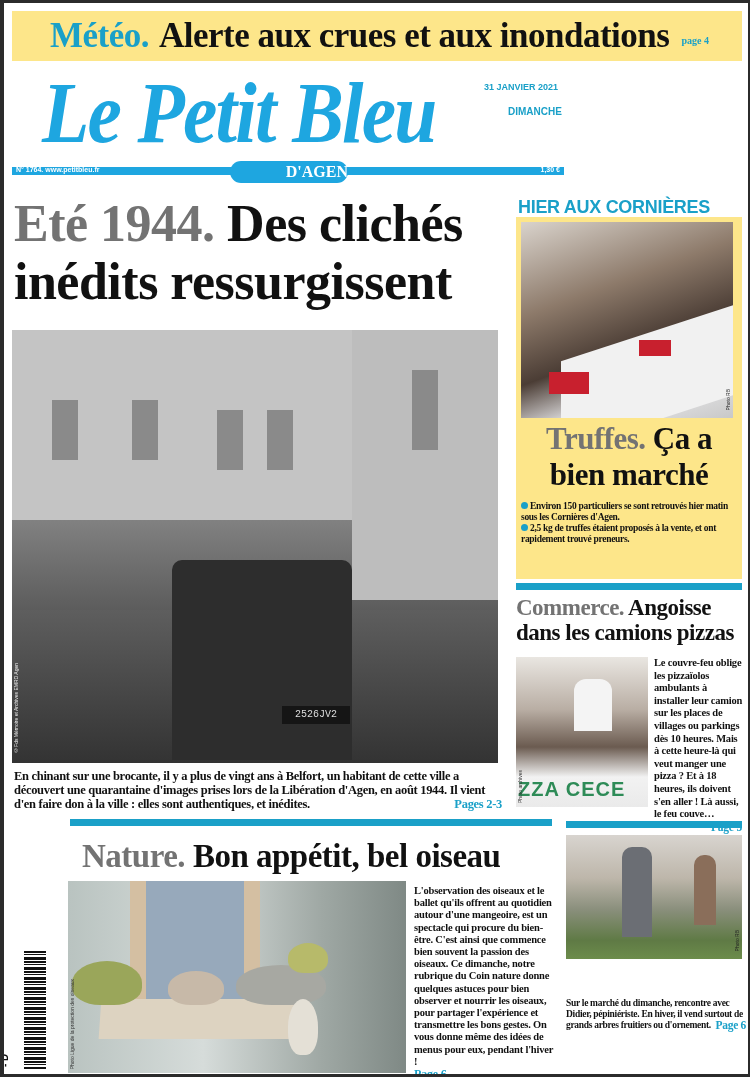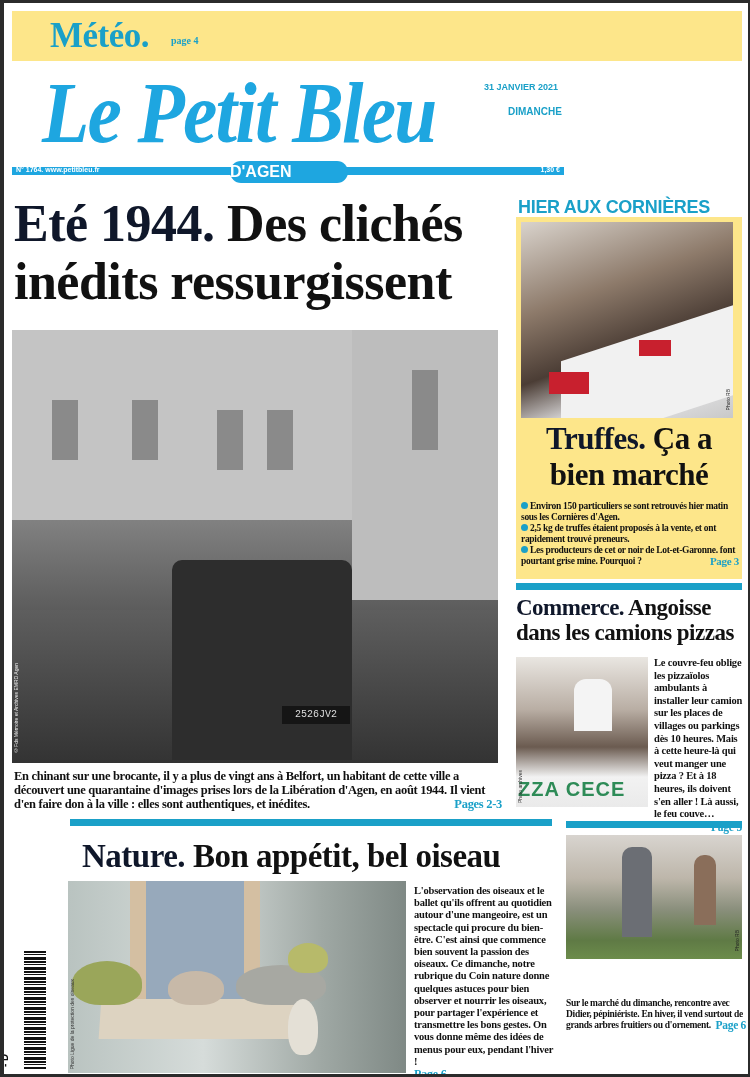--- a/index.html
+++ b/index.html
@@ -1,36 +1,36 @@
 <!DOCTYPE html>
 <html><head>
 <meta charset="utf-8">
 <style>
   * { box-sizing: border-box; margin: 0; padding: 0; }
   html, body { width: 750px; height: 1077px; background: #2b2b2b; overflow: hidden; }
   body { font-family: "Liberation Serif", serif; color: #111; }
   .page { position: absolute; left: 4px; top: 3px; width: 744px; height: 1071px; background: #ffffff; overflow: hidden; }
-  .accent { color: #0f172a; margin-top: 36px; }
+  .accent { color: #737373; margin-top: 36px; }
   .serif-b { font-family: "Liberation Serif", serif; font-weight: bold; letter-spacing: -0.5px; }
 
   
   .top-banner { position: absolute; left: 8px; top: 8px; width: 730px; height: 50px; background: #fde68a; display: flex; align-items: center; padding-left: 38px; }
   .top-banner .kicker { font-size: 35px; color: #1aa0c8; margin-right: 10px; }
   .top-banner .head { font-size: 35px; color: #111; }
   .top-banner .page-ref { font-size: 10px; color: #1aa0c8; margin-left: 12px; margin-top: 8px; font-weight: bold; }
 
   
   .masthead { position: absolute; left: 8px; top: 64px; width: 552px; height: 120px; }
   .logo { position: absolute; left: 30px; top: -4px; font-family: "Liberation Serif", serif; font-weight: bold; font-style: italic; font-size: 86px; color: #1ea6e0; letter-spacing: -2px; transform: scaleX(0.9); transform-origin: left; white-space: nowrap; }
   .date-day { position: absolute; left: 496px; top: 4px; font-family: "Liberation Sans", sans-serif; font-weight: bold; font-size: 10px; color: #1aa0c8; text-align: right; width: 50px; margin-top: 35px; }
   .date-full { position: absolute; left: 440px; top: 15px; font-family: "Liberation Sans", sans-serif; font-weight: bold; font-size: 9px; color: #1aa0c8; text-align: right; width: 106px; }
   .mast-bar { position: absolute; left: 0; top: 100px; width: 552px; height: 8px; background: #1ea6e0; }
   .mast-bar .issue { position: absolute; left: 4px; top: -1px; font-family: "Liberation Sans", sans-serif; font-weight: bold; font-size: 7px; color: #fff; }
   .mast-bar .price { position: absolute; right: 4px; top: -1px; font-family: "Liberation Sans", sans-serif; font-weight: bold; font-size: 7px; color: #fff; }
-  .edition-pill { position: absolute; left: 218px; top: 94px; width: 118px; height: 22px; background: #1ea6e0; border-radius: 11px; color: #fff; font-family: Liberation Sans, sans-serif; font-weight: bold; font-size: 16px; text-align: left; line-height: 22px; }
+  .edition-pill { position: absolute; left: 218px; top: 94px; width: 118px; height: 22px; background: #1ea6e0; border-radius: 11px; color: #fff; font-family: Liberation Serif, serif; font-weight: bold; font-size: 16px; text-align: right; line-height: 22px; }
 
   
   .teaser { position: absolute; left: 576px; top: 68px; width: 164px; border-top: 2px solid #7fb7c9; border-bottom: 2px solid #7fb7c9; padding: 4px 0 6px 8px; }
   .teaser .kicker { font-size: 15px; color: #1aa0c8; line-height: 17px; font-weight: bold; letter-spacing: -0.5px; }
   .teaser .line { font-size: 15px; line-height: 17px; font-weight: bold; letter-spacing: -0.5px; }
   .teaser .page-ref { font-size: 11px; color: #1aa0c8; font-weight: bold; text-align: right; padding-right: 6px; margin-top: 1px; }
 
   
   .main-head { position: absolute; left: 10px; top: 192px; width: 500px; }
   .main-head .l1 { font-size: 52px; line-height: 58px; white-space: nowrap; }
@@ -88,20 +88,21 @@
   .marche-text { position: absolute; left: 562px; top: 995px; width: 180px; font-size: 9.5px; line-height: 11px; font-weight: bold; letter-spacing: -0.3px; }
   .marche-text .page-ref { color: #1aa0c8; float: right; font-size: 11.5px; }
 </style>
 </head>
 <body>
 
 <div class="page">
 
   <div class="top-banner">
     <span class="kicker serif-b">Météo.</span>
+    <span class="head serif-b">Alerte aux crues et aux inondations</span>
     <span class="page-ref">page 4</span>
   </div>
 
   <div class="masthead">
     <div class="logo">Le Petit Bleu</div>
     <div class="date-day">DIMANCHE</div>
     <div class="date-full">31 JANVIER 2021</div>
     <div class="mast-bar">
       <span class="issue">N° 1764. www.petitbleu.fr</span>
       <span class="price">1,30 €</span>
@@ -146,21 +147,20 @@
       <div class="credit">Photo RB</div>
     </div>
     <div class="truffes-head serif-b">
       <span class="accent">Truffes.</span>
       <span>Ça a</span><br>
       <span>bien marché</span>
     </div>
     <div class="truffes-bullets">
       <div><span class="dot"></span><span>Environ 150 particuliers se sont retrouvés hier matin sous les Cornières d'Agen.</span></div>
       <div><span class="dot"></span><span>2,5 kg de truffes étaient proposés à la vente, et ont rapidement trouvé preneurs.</span></div>
-      <div><span class="dot"></span><span>Les producteurs de cet or noir de Lot-et-Garonne. font pourtant grise mine. Pourquoi ?</span> <span class="page-ref">Page 3</span></div>
     </div>
   </div>
 
   <div class="rule-teal" style="left:512px;top:580px;width:226px;"></div>
   <div class="commerce-head serif-b">
     <span class="accent">Commerce.</span>
     <span>Angoisse dans les camions pizzas</span>
   </div>
   <div class="commerce-photo">
     <div class="cook"></div>

